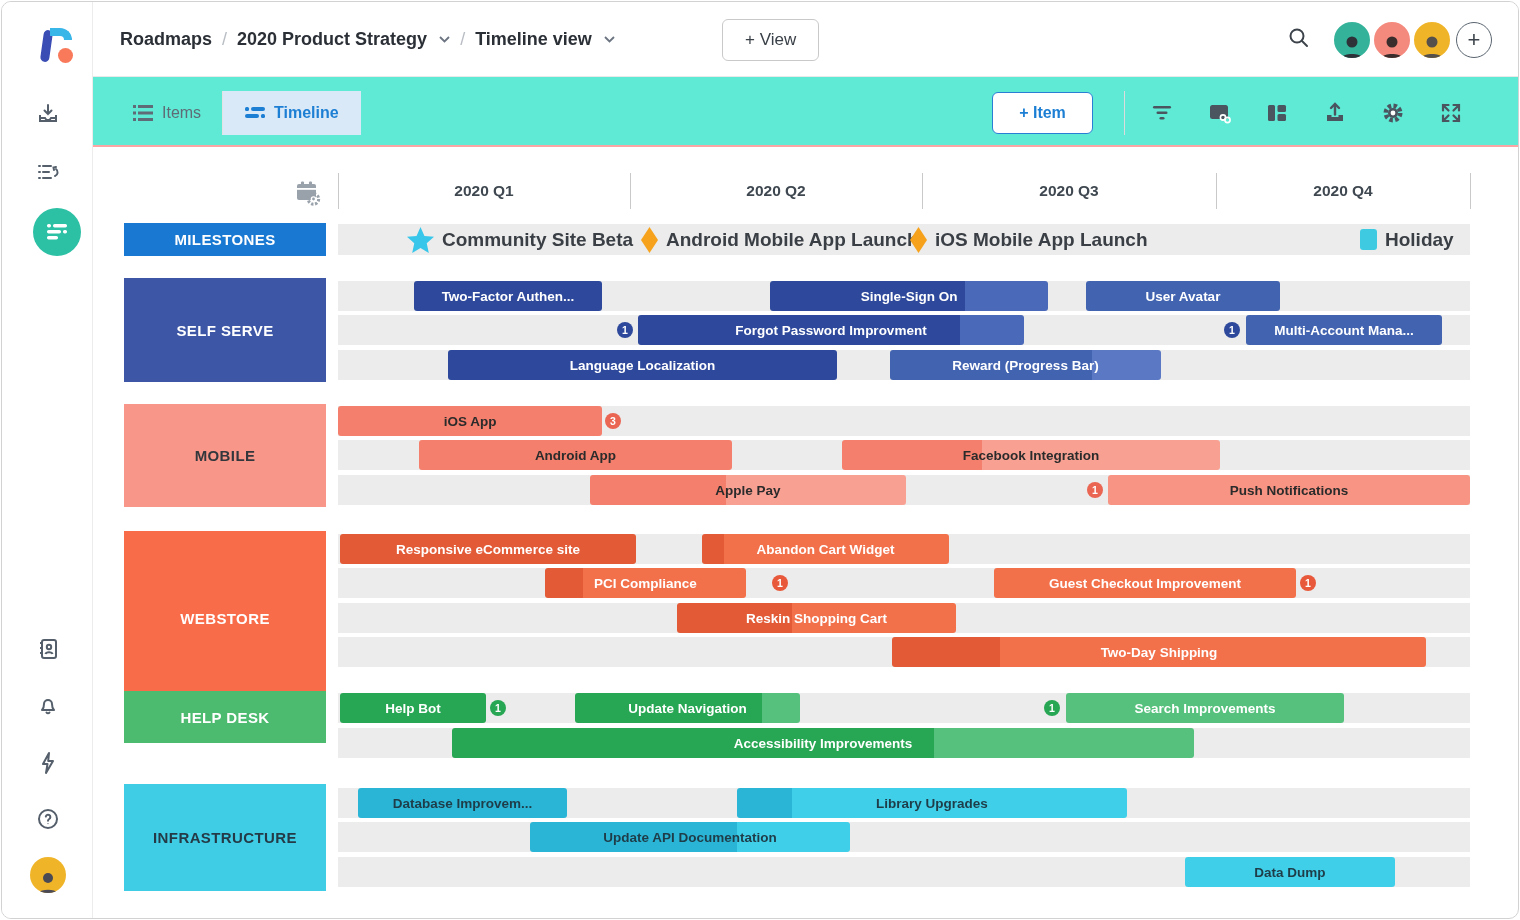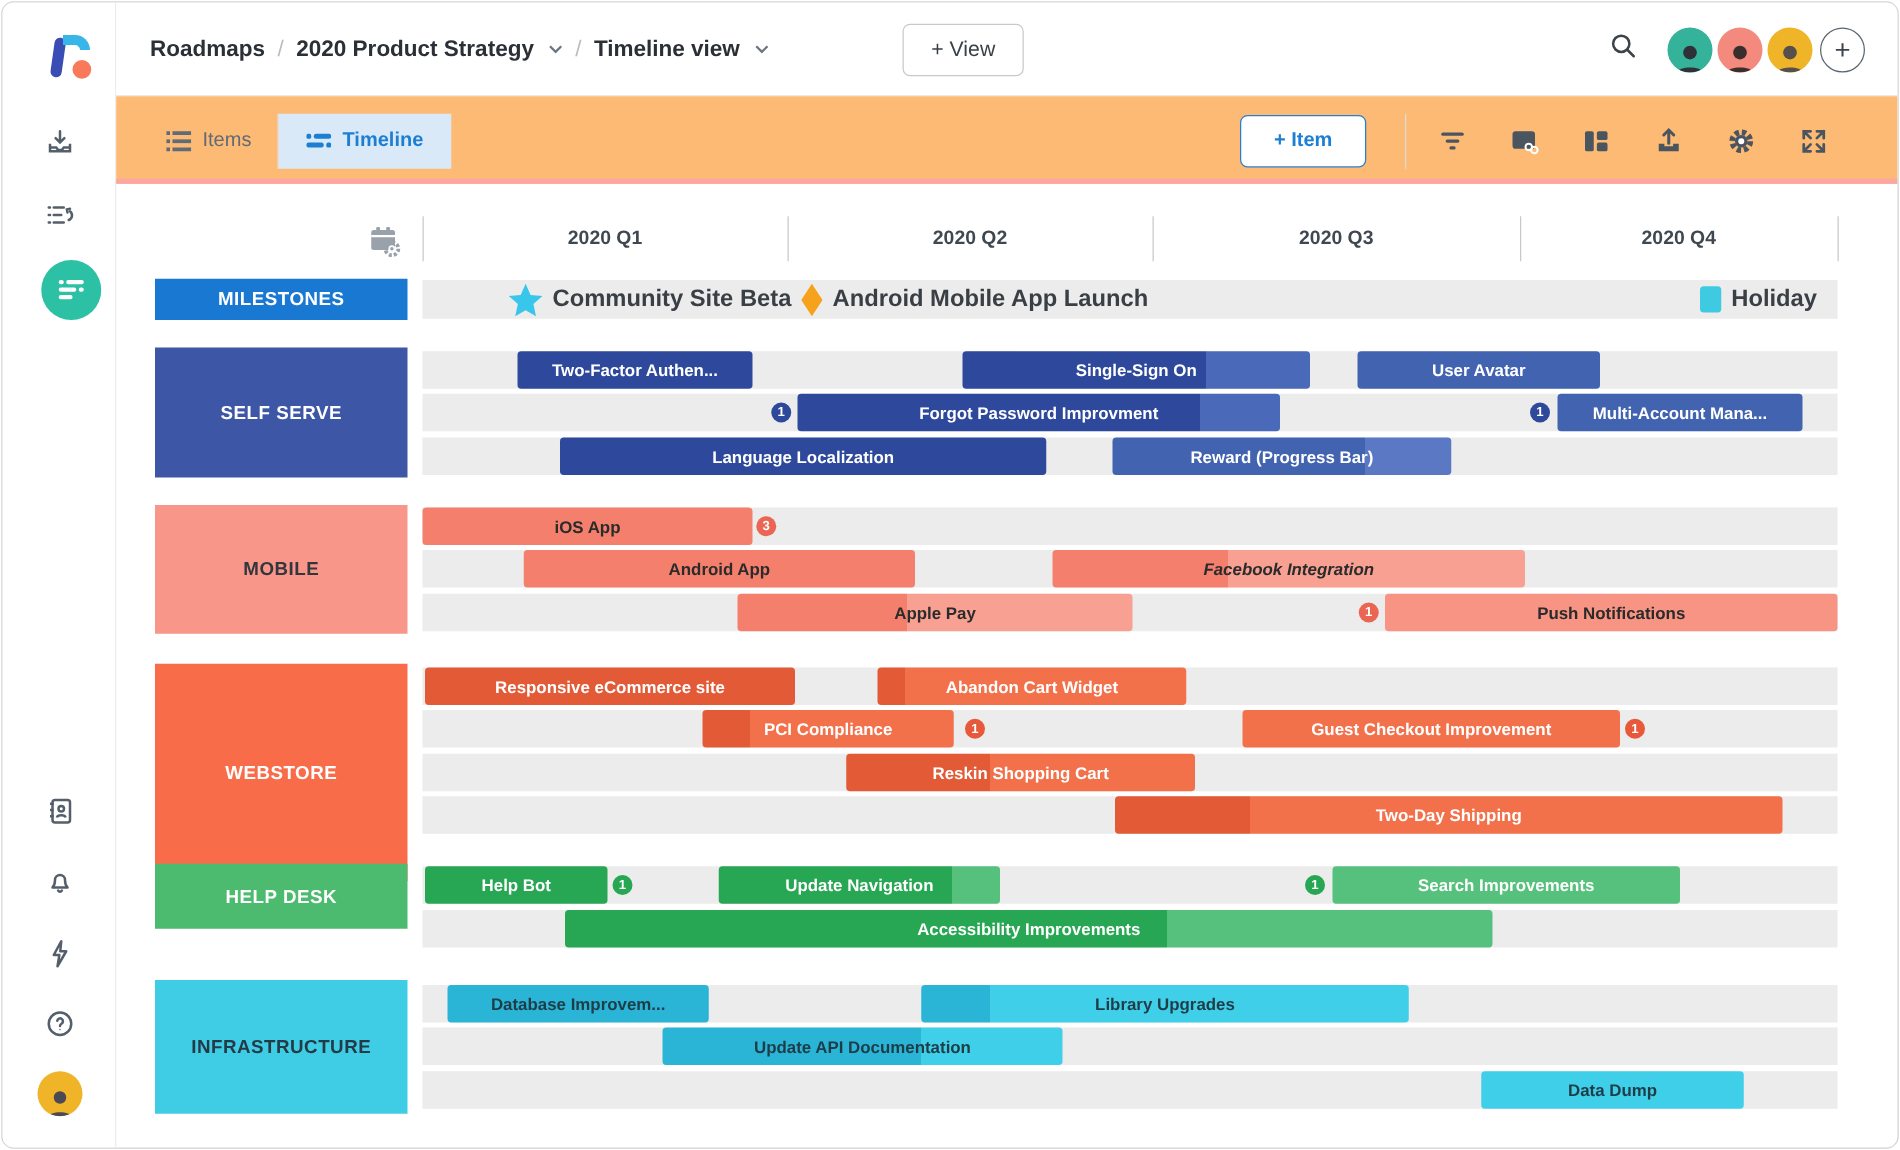--- a/index.html
+++ b/index.html
@@ -22,21 +22,21 @@
   .crumbs { position:absolute; left:27px; top:0; height:75px; display:flex; align-items:center; gap:10px; font-size:18px; color:#2b2f36; font-weight:bold; }
   .crumb-sep { color:#b9bec4; font-weight:normal; font-size:18px; }
   .chev { margin-left:2px; }
   .view-btn { position:absolute; left:629px; top:17px; height:42px; padding:0 22px; border:1px solid #c9c9c9; border-radius:6px; background:#fff; font-size:17px; color:#3a4047; display:flex; align-items:center; cursor:pointer; }
   .hdr-right { position:absolute; right:26px; top:0; height:75px; display:flex; align-items:center; }
   .avatar { width:40px; height:40px; border-radius:50%; border:2px solid #fff; margin-left:0px; overflow:hidden; display:flex; align-items:flex-end; justify-content:center; }
   .avatar + .avatar { margin-left:0px; }
   .plus-circle { width:36px; height:36px; border:1.6px solid #5a6570; border-radius:50%; margin-left:4px; display:flex; align-items:center; justify-content:center; font-size:22px; color:#3c434a; background:#fff; cursor:pointer; }
 
   
-  .toolbar { position:absolute; left:91px; top:75px; right:0; height:70px; border-bottom:4px solid #fca5a5; background:#fdba74; }
+  .toolbar { position:absolute; left:91px; top:75px; right:0; height:70px; border-bottom:2px solid #fca5a5; background:#5eead4; }
   .tab { position:absolute; top:14px; height:44px; display:flex; align-items:center; gap:9px; padding:0 22px; font-size:16px; cursor:pointer; }
   .tab-items { left:18px; color:#5f6b76; }
   .tab-timeline { left:130px; background:#d9e9f8; color:#1d7fd4; font-weight:bold; }
   .tab-sep { position:absolute; left:129px; top:14px; width:1px; height:44px; background:#e3e3e3; }
   .item-btn { position:absolute; left:899px; top:15px; width:101px; height:42px; border:1.6px solid #2a7fd4; border-radius:6px; background:#fff; color:#1d7fd4; font-size:16px; font-weight:bold; display:flex; align-items:center; justify-content:center; cursor:pointer; }
   .tool-sep { position:absolute; left:1031px; top:14px; width:1px; height:44px; background:#dcdcdc; }
   .tool-icon { position:absolute; top:23px; width:26px; height:26px; display:flex; align-items:center; justify-content:center; cursor:pointer; }
   .tool-icon svg { fill:#4a5560; stroke:#4a5560; }
 
   
@@ -274,20 +274,26 @@
             <polygon points="13,0 16.8,8.6 26,9.4 19,15.6 21,25 13,20.3 5,25 7,15.6 0,9.4 9.2,8.6" fill="#38c6ea"></polygon>
           </svg>
           <span class="ms-label">Community Site Beta</span>
         </div>
         <div class="ms-item" style="left: 303px;">
           <svg width="17" height="26" viewBox="0 0 17 26">
             <polygon points="8.5,0 17,13 8.5,26 0,13" fill="#f6a21d"></polygon>
           </svg>
           <span class="ms-label">Android Mobile App Launch</span>
         </div>
+        <div class="ms-item" style="left: 572px;">
+          <svg width="17" height="26" viewBox="0 0 17 26">
+            <polygon points="8.5,0 17,13 8.5,26 0,13" fill="#f6a21d"></polygon>
+          </svg>
+          <span class="ms-label">iOS Mobile App Launch</span>
+        </div>
         <div class="ms-item" style="left: 1022px;">
           <div class="ms-square" style="background: rgb(62, 203, 226);"></div>
           <span class="ms-label">Holiday</span>
         </div>
       </div>
       <div class="block" style="top: 276px; height: 104px; background: rgb(61, 86, 166); color: rgb(255, 255, 255);">SELF SERVE</div>
       <div class="strip" style="left: 336px; top: 279px; width: 1132px; height: 30px; background: rgb(236, 236, 236);">
         <div class="bar" style="left: 432px; width: 278px; color: rgb(255, 255, 255); background: linear-gradient(90deg, rgb(46, 73, 155) 0px, rgb(46, 73, 155) 195px, rgb(74, 105, 184) 195px, rgb(74, 105, 184) 100%);">Single-Sign On</div>
         <div class="bar" style="left: 76px; width: 188px; color: rgb(255, 255, 255); background: rgb(46, 73, 155);">Two-Factor Authen...</div>
         <div class="bar" style="left: 748px; width: 194px; color: rgb(255, 255, 255); background: rgb(66, 99, 176);">User Avatar</div>
@@ -302,34 +308,34 @@
         <div class="bar" style="left: 110px; width: 389px; color: rgb(255, 255, 255); background: rgb(46, 73, 155);">Language Localization</div>
         <div class="bar" style="left: 552px; width: 271px; color: rgb(255, 255, 255); background: linear-gradient(90deg, rgb(66, 99, 176) 0px, rgb(66, 99, 176) 202px, rgb(91, 120, 196) 202px, rgb(91, 120, 196) 100%);">Reward (Progress Bar)</div>
       </div>
       <div class="block" style="top: 402px; height: 103px; background: rgb(249, 150, 138); color: rgb(51, 55, 60);">MOBILE</div>
       <div class="strip" style="left: 336px; top: 404px; width: 1132px; height: 30px; background: rgb(236, 236, 236);">
         <div class="bar" style="left: 0px; width: 264px; color: rgb(43, 43, 43); background: rgb(244, 127, 108);">iOS App</div>
         <div class="badge" style="left: 267px; background: rgb(234, 101, 82);">3</div>
       </div>
       <div class="strip" style="left: 336px; top: 438px; width: 1132px; height: 30px; background: rgb(236, 236, 236);">
         <div class="bar" style="left: 81px; width: 313px; color: rgb(43, 43, 43); background: rgb(244, 127, 108);">Android App</div>
-        <div class="bar" style="left: 504px; width: 378px; color: rgb(43, 43, 43); background: linear-gradient(90deg, rgb(244, 127, 108) 0px, rgb(244, 127, 108) 140px, rgb(248, 161, 147) 140px, rgb(248, 161, 147) 100%); font-style: italic;">Facebook Integration</div>
+        <div class="bar" style="left: 504px; width: 378px; color: rgb(43, 43, 43); background: linear-gradient(90deg, rgb(244, 127, 108) 0px, rgb(244, 127, 108) 140px, rgb(248, 161, 147) 140px, rgb(248, 161, 147) 100%);">Facebook Integration</div>
       </div>
       <div class="strip" style="left: 336px; top: 473px; width: 1132px; height: 30px; background: rgb(236, 236, 236);">
         <div class="bar" style="left: 252px; width: 316px; color: rgb(43, 43, 43); background: linear-gradient(90deg, rgb(244, 127, 108) 0px, rgb(244, 127, 108) 136px, rgb(248, 161, 147) 136px, rgb(248, 161, 147) 100%);">Apple Pay</div>
         <div class="badge" style="left: 749px; background: rgb(234, 101, 82);">1</div>
         <div class="bar" style="left: 770px; width: 362px; color: rgb(43, 43, 43); background: rgb(248, 148, 131);">Push Notifications</div>
       </div>
       <div class="block" style="top: 529px; height: 174px; background: rgb(249, 108, 74); color: rgb(255, 255, 255);">WEBSTORE</div>
       <div class="strip" style="left: 336px; top: 532px; width: 1132px; height: 30px; background: rgb(236, 236, 236); padding-left: 20px;">
         <div class="bar" style="left: 2px; width: 296px; color: rgb(255, 255, 255); background: rgb(226, 90, 54);">Responsive eCommerce site</div>
         <div class="bar" style="left: 364px; width: 247px; color: rgb(255, 255, 255); background: linear-gradient(90deg, rgb(226, 90, 54) 0px, rgb(226, 90, 54) 22px, rgb(242, 113, 75) 22px, rgb(242, 113, 75) 100%);">Abandon Cart Widget</div>
       </div>
       <div class="strip" style="left: 336px; top: 566px; width: 1132px; height: 30px; background: rgb(236, 236, 236);">
-        <div class="bar" style="left: 224px; width: 201px; color: rgb(255, 255, 255); background: linear-gradient(90deg, rgb(226, 90, 54) 0px, rgb(226, 90, 54) 38px, rgb(242, 113, 75) 38px, rgb(242, 113, 75) 100%);">PCI Compliance</div>
+        <div class="bar" style="left: 207px; width: 201px; color: rgb(255, 255, 255); background: linear-gradient(90deg, rgb(226, 90, 54) 0px, rgb(226, 90, 54) 38px, rgb(242, 113, 75) 38px, rgb(242, 113, 75) 100%);">PCI Compliance</div>
         <div class="badge" style="left: 434px; background: rgb(232, 88, 58);">1</div>
         <div class="bar" style="left: 656px; width: 302px; color: rgb(255, 255, 255); background: rgb(242, 113, 75);">Guest Checkout Improvement</div>
         <div class="badge" style="left: 962px; background: rgb(232, 88, 58);">1</div>
       </div>
       <div class="strip" style="left: 336px; top: 601px; width: 1132px; height: 30px; background: rgb(236, 236, 236);">
         <div class="bar" style="left: 339px; width: 279px; color: rgb(255, 255, 255); background: linear-gradient(90deg, rgb(226, 90, 54) 0px, rgb(226, 90, 54) 115px, rgb(242, 113, 75) 115px, rgb(242, 113, 75) 100%);">Reskin Shopping Cart</div>
       </div>
       <div class="strip" style="left: 336px; top: 635px; width: 1132px; height: 30px; background: rgb(236, 236, 236);">
         <div class="bar" style="left: 554px; width: 534px; color: rgb(255, 255, 255); background: linear-gradient(90deg, rgb(226, 90, 54) 0px, rgb(226, 90, 54) 108px, rgb(242, 113, 75) 108px, rgb(242, 113, 75) 100%);">Two-Day Shipping</div>
       </div>

